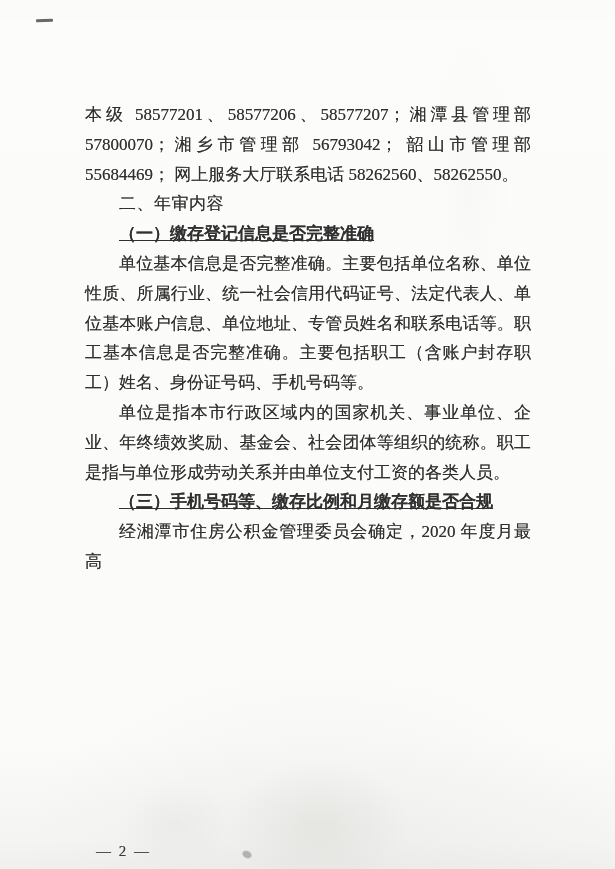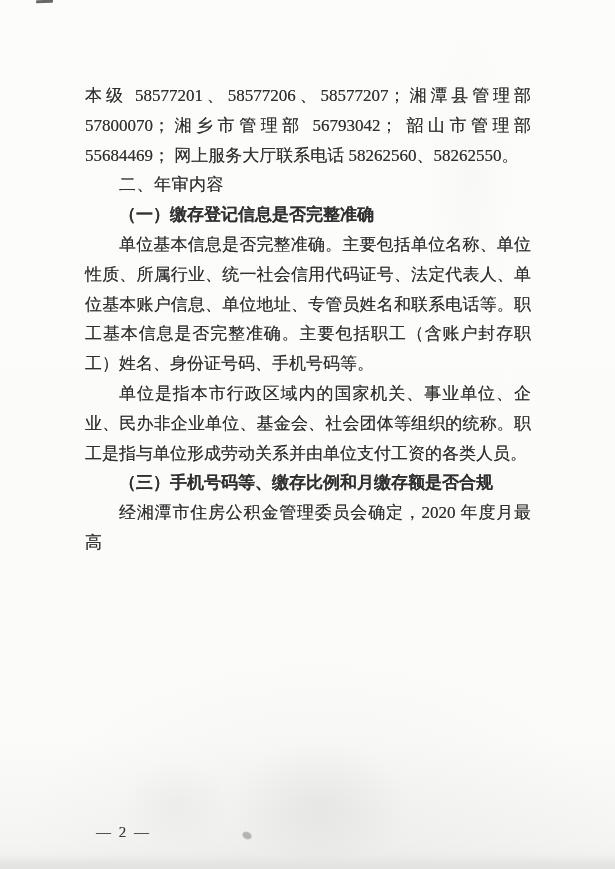--- a/index.html
+++ b/index.html
@@ -3,32 +3,32 @@
 <meta charset="utf-8">
 <style>
   html,body{margin:0;padding:0;}
   body{
     width:615px;height:869px;position:relative;overflow:hidden;
     background:#fbfbf9;
     font-family:"Liberation Serif","DejaVu Serif",serif;
   }
   .page{position:absolute;inset:0;background:
     radial-gradient(ellipse 420px 260px at 52% 96%, rgba(175,175,170,0.10), rgba(175,175,170,0) 70%),
-    linear-gradient(180deg,#fcfcfa 0%,#fbfbf9 85%,#f4f4f2 97%,#efefed 100%);
+    linear-gradient(180deg,#fcfcfa 0%,#fbfbf9 85%,#f4f4f2 97%,#efefed 100%); margin-top: 19px;
   }
   .content{
     position:absolute;left:85px;top:81px;width:446px;
     color:#303030;font-size:17px;line-height:29.8px;
     text-align:justify;text-justify:inter-ideograph;
     text-shadow:0 0 0.4px rgba(70,70,70,0.75);
   }
   .content p{margin:0;padding:0;}
   p.indent{text-indent:2em;font-family:Liberation Serif, serif;}
   p.h1{font-weight:normal;text-indent:2em;letter-spacing:0.5px;}
-  p.h2{font-weight:bold;text-indent:2em;}
+  p.h2{font-weight:bold;text-indent:2em;text-decoration:underline;}
   .lead{font-weight:bold;}
   .footer{
     position:absolute;left:96px;top:824px;
     font-size:15px;color:#3a3a3a;letter-spacing:2px;
     text-shadow:0 0 0.4px rgba(70,70,70,0.7);
   }
   
   .scan-mark{
     position:absolute;left:36px;top:0;width:17px;height:3px;
     background:#4d4d4d;transform:rotate(-2deg);border-radius:1px;opacity:0.85;
@@ -60,21 +60,21 @@
 <div class="page">
 
   <div class="scan-mark"></div>
   <div class="smudge-c"></div>
 
   <div class="content">
     <p class="body">本级 58577201、58577206、58577207；湘潭县管理部 57800070；湘乡市管理部 56793042； 韶山市管理部 55684469； 网上服务大厅联系电话 58262560、58262550。</p>
     <p class="h1">二、年审内容</p>
     <p class="h2">（一）缴存登记信息是否完整准确</p>
     <p class="indent">单位基本信息是否完整准确。主要包括单位名称、单位性质、所属行业、统一社会信用代码证号、法定代表人、单位基本账户信息、单位地址、专管员姓名和联系电话等。职工基本信息是否完整准确。主要包括职工（含账户封存职工）姓名、身份证号码、手机号码等。</p>
-    <p class="indent">单位是指本市行政区域内的国家机关、事业单位、企业、民办非企业单位、基金会、社会团体等组织的统称。职工是指与单位形成劳动关系并由单位支付工资的各类人员。</p>
+    <p class="indent">单位是指本市行政区域内的国家机关、事业单位、企业、年终绩效奖励、基金会、社会团体等组织的统称。职工是指与单位形成劳动关系并由单位支付工资的各类人员。</p>
     <p class="h2">（三）手机号码等、缴存比例和月缴存额是否合规</p>
     <p class="indent">经湘潭市住房公积金管理委员会确定，2020 年度月最高</p>
   </div>
 
   <div class="smudge-a"></div>
   <div class="smudge-b"></div>
   <div class="scan-dot"></div>
 
   <div class="footer">— 2 —</div>
 

